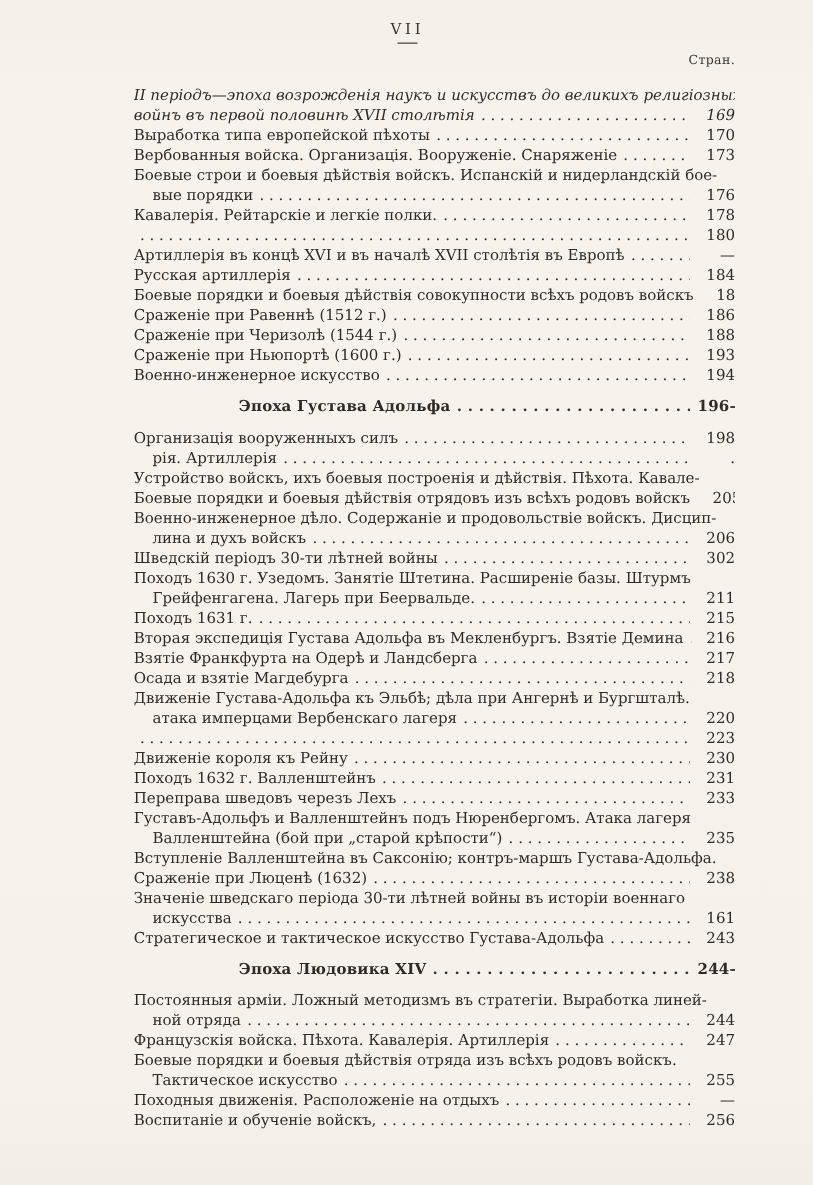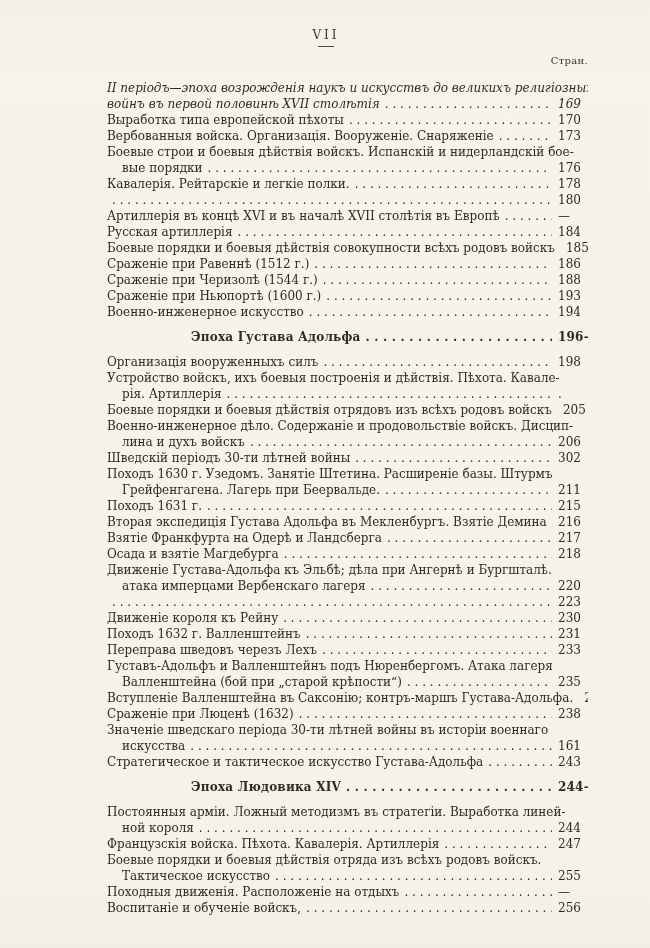--- a/index.html
+++ b/index.html
@@ -6,21 +6,21 @@
   body {
     width: 650px; height: 948px;
     background: #f3f1ea;
     font-family: "DejaVu Serif", "Liberation Serif", serif;
     color: #2e2a24;
     overflow: hidden;
   }
   .page {
     box-sizing: border-box;
     width: 650px; height: 948px;
-    padding: 28px 62px 0 64px;
+    padding: 16px 62px 0 64px;
     background: linear-gradient(180deg, #f2f0e9 0%, #f5f3ec 8%, #f4f2eb 92%, #f0eee7 100%);
   }
   .folio {
     text-align: center;
     font-size: 12px;
     letter-spacing: 3px;
     color: #3a362f;
   }
   .rule {
     width: 16px; height: 0;
@@ -54,21 +54,21 @@
     overflow: hidden;
     white-space: nowrap;
     margin: 0 2px 0 5px;
     color: #35312a;
   }
   .leader::after {
     content: ". . . . . . . . . . . . . . . . . . . . . . . . . . . . . . . . . . . . . . . . . . . . . . . . . . . . . . . . . . . .";
   }
   .pg {
     min-width: 30px;
-    text-align: left;
+    text-align: right;
     margin-left: 4px;
     white-space: nowrap;
   }
   .section { margin: 9px 0 9px 0; }
   .section .line { font-weight: bold; padding-left: 84px; letter-spacing: 0.2px; }
 </style>
 </head>
 <body>
 
 <div class="page">
@@ -182,28 +182,28 @@
         </div>
       </div>
       <div class="entry">
         <div class="line last">
           <span class="txt">Организація вооруженныхъ силъ</span>
           <span class="leader"></span>
           <span class="pg">198</span>
         </div>
       </div>
       <div class="entry">
+        <div class="line cont last">
+          <span class="txt">рія. Артиллерія</span>
+          <span class="leader"></span>
+          <span class="pg">.</span>
+        </div>
         <div class="line">
           <span class="txt">Устройство войскъ, ихъ боевыя построенія и дѣйствія. Пѣхота. Кавале-</span>
         </div>
-        <div class="line cont last">
-          <span class="txt">рія. Артиллерія</span>
-          <span class="leader"></span>
-          <span class="pg">.</span>
-        </div>
       </div>
       <div class="entry">
         <div class="line last">
           <span class="txt">Боевые порядки и боевыя дѣйствія отрядовъ изъ всѣхъ родовъ войскъ</span>
           <span class="leader"></span>
           <span class="pg">205</span>
         </div>
       </div>
       <div class="entry">
         <div class="line">
@@ -343,21 +343,21 @@
           <span class="txt">Эпоха Людовика XIV</span>
           <span class="leader"></span>
           <span class="pg">244—284</span>
         </div>
       </div>
       <div class="entry">
         <div class="line">
           <span class="txt">Постоянныя арміи. Ложный методизмъ въ стратегіи. Выработка линей-</span>
         </div>
         <div class="line cont last">
-          <span class="txt">ной короля</span>
+          <span class="txt">ной отряда</span>
           <span class="leader"></span>
           <span class="pg">244</span>
         </div>
       </div>
       <div class="entry">
         <div class="line last">
           <span class="txt">Французскія войска. Пѣхота. Кавалерія. Артиллерія</span>
           <span class="leader"></span>
           <span class="pg">247</span>
         </div>

